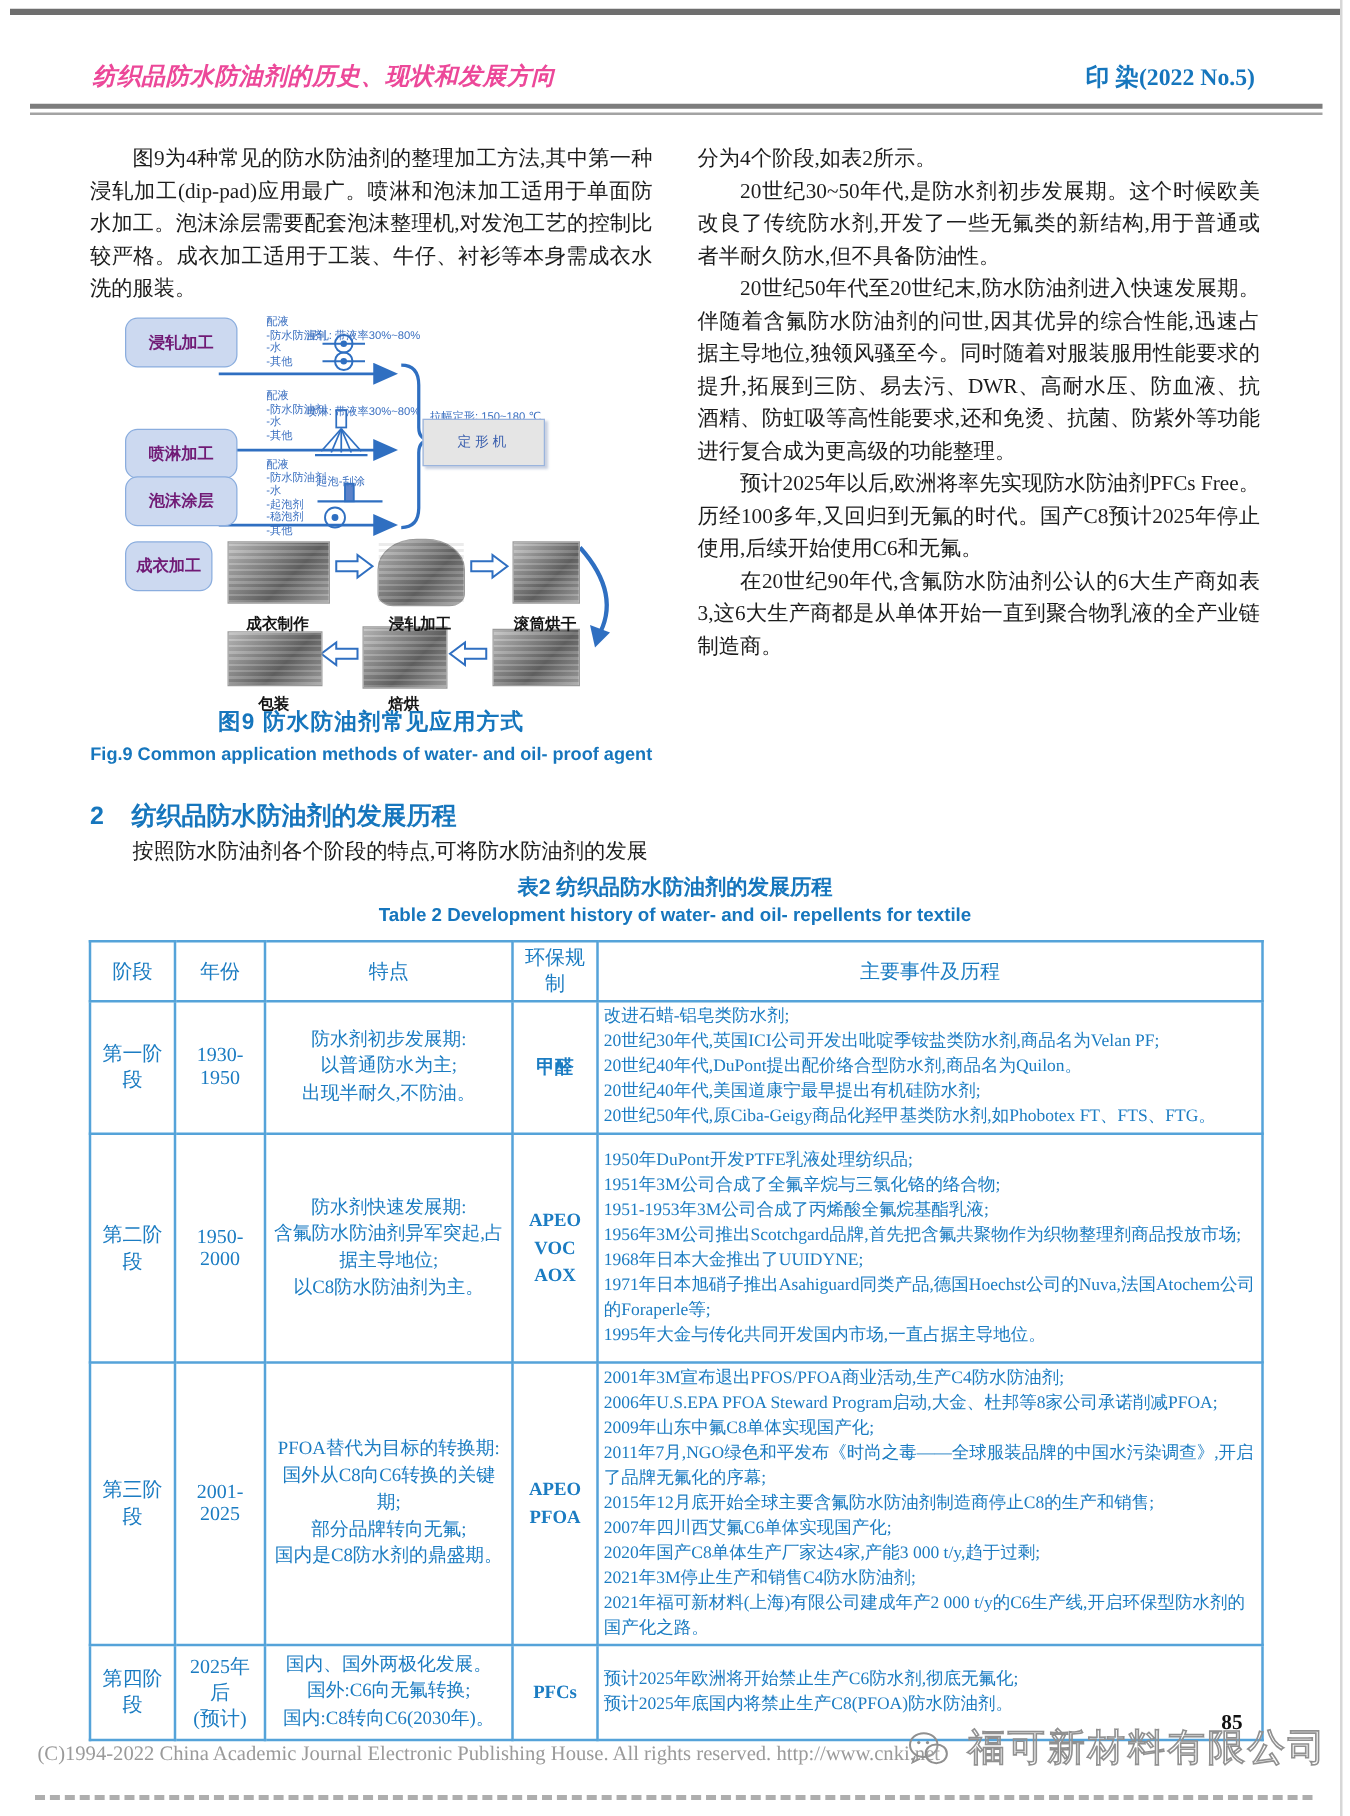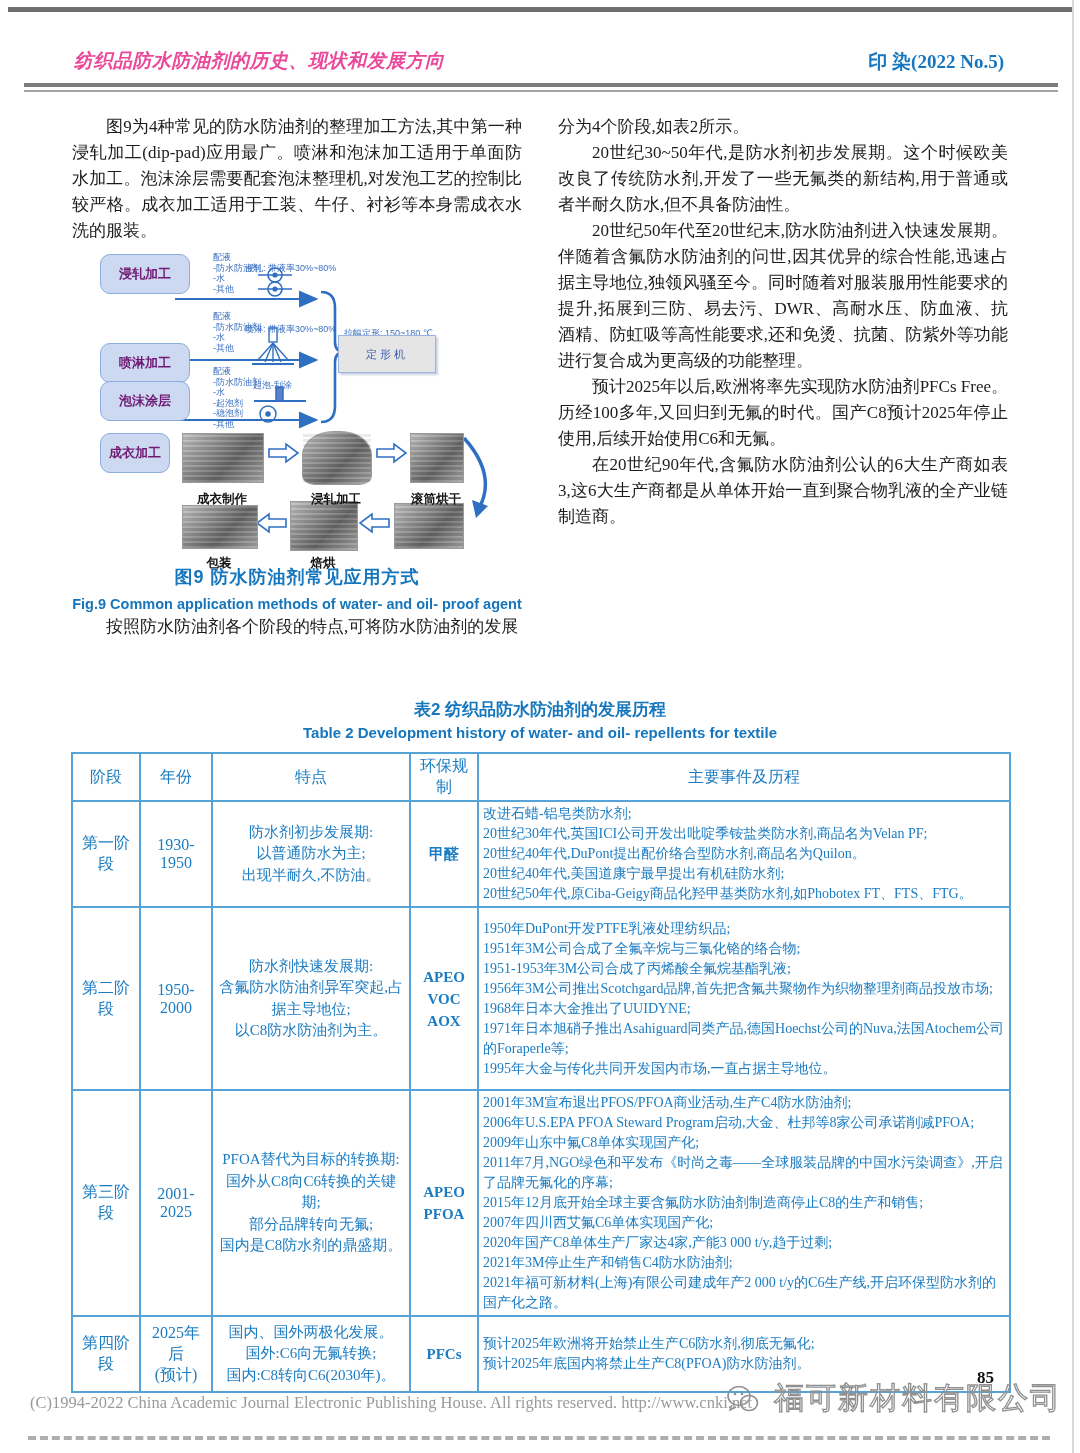--- a/index.html
+++ b/index.html
@@ -180,20 +180,23 @@
       <div class="ph-lab" style="left:150px;top:238px;">成衣制作</div>
       <div class="ph-lab" style="left:264px;top:238px;">浸轧加工</div>
       <div class="ph-lab" style="left:364px;top:238px;">滚筒烘干</div>
       <div class="ph-lab" style="left:147px;top:302px;">包装</div>
       <div class="ph-lab" style="left:251px;top:302px;">焙烘</div>
 
       <div class="cap-zh">图9  防水防油剂常见应用方式</div>
       <div class="cap-en">Fig.9   Common application methods of water- and oil- proof agent</div>
     </div>
 
+    <div class="section-head">
+      <span class="num">2</span><span>纺织品防水防油剂的发展历程</span>
+    </div>
     <p class="after-head">按照防水防油剂各个阶段的特点,可将防水防油剂的发展</p>
   </div>
 
   <div class="abs col right-col">
     <p class="noindent">分为4个阶段,如表2所示。</p>
     <p>20世纪30~50年代,是防水剂初步发展期。这个时候欧美改良了传统防水剂,开发了一些无氟类的新结构,用于普通或者半耐久防水,但不具备防油性。</p>
     <p>20世纪50年代至20世纪末,防水防油剂进入快速发展期。伴随着含氟防水防油剂的问世,因其优异的综合性能,迅速占据主导地位,独领风骚至今。同时随着对服装服用性能要求的提升,拓展到三防、易去污、DWR、高耐水压、防血液、抗酒精、防虹吸等高性能要求,还和免烫、抗菌、防紫外等功能进行复合成为更高级的功能整理。</p>
     <p>预计2025年以后,欧洲将率先实现防水防油剂PFCs Free。历经100多年,又回归到无氟的时代。国产C8预计2025年停止使用,后续开始使用C6和无氟。</p>
     <p>在20世纪90年代,含氟防水防油剂公认的6大生产商如表3,这6大生产商都是从单体开始一直到聚合物乳液的全产业链制造商。</p>
   </div>

